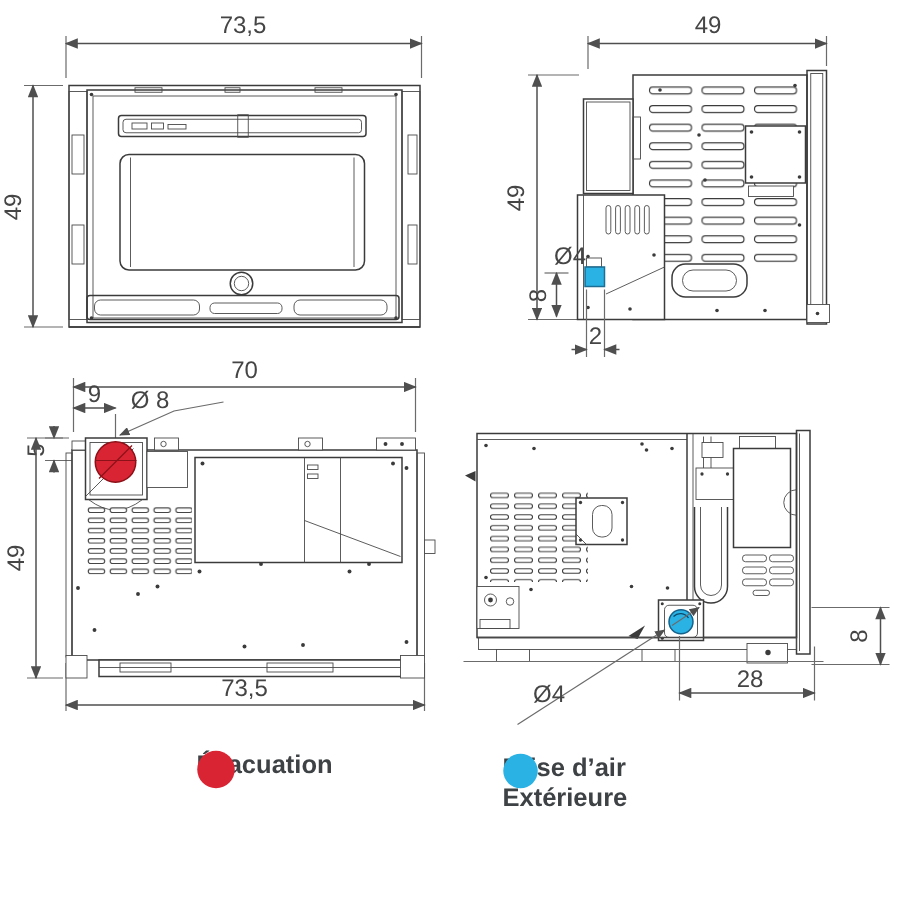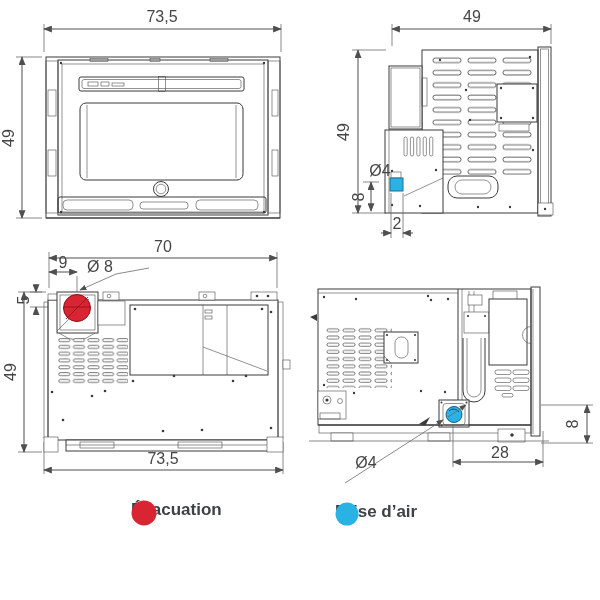--- a/index.html
+++ b/index.html
@@ -337,17 +337,18 @@
     <div class="legend-text">
       <span>Évacuation</span>
     </div>
   </div>
   <div class="legend-item" style="left:335px;top:502px;">
     <svg width="24" height="24">
       <circle cx="12" cy="12" r="11.5" fill="#2bb2e4"></circle>
     </svg>
     <div class="legend-text">
       <span>Prise d’air</span>
+      <span>Extérieure</span>
     </div>
   </div>
 </div>
 
 </div>
 
 </body></html>

